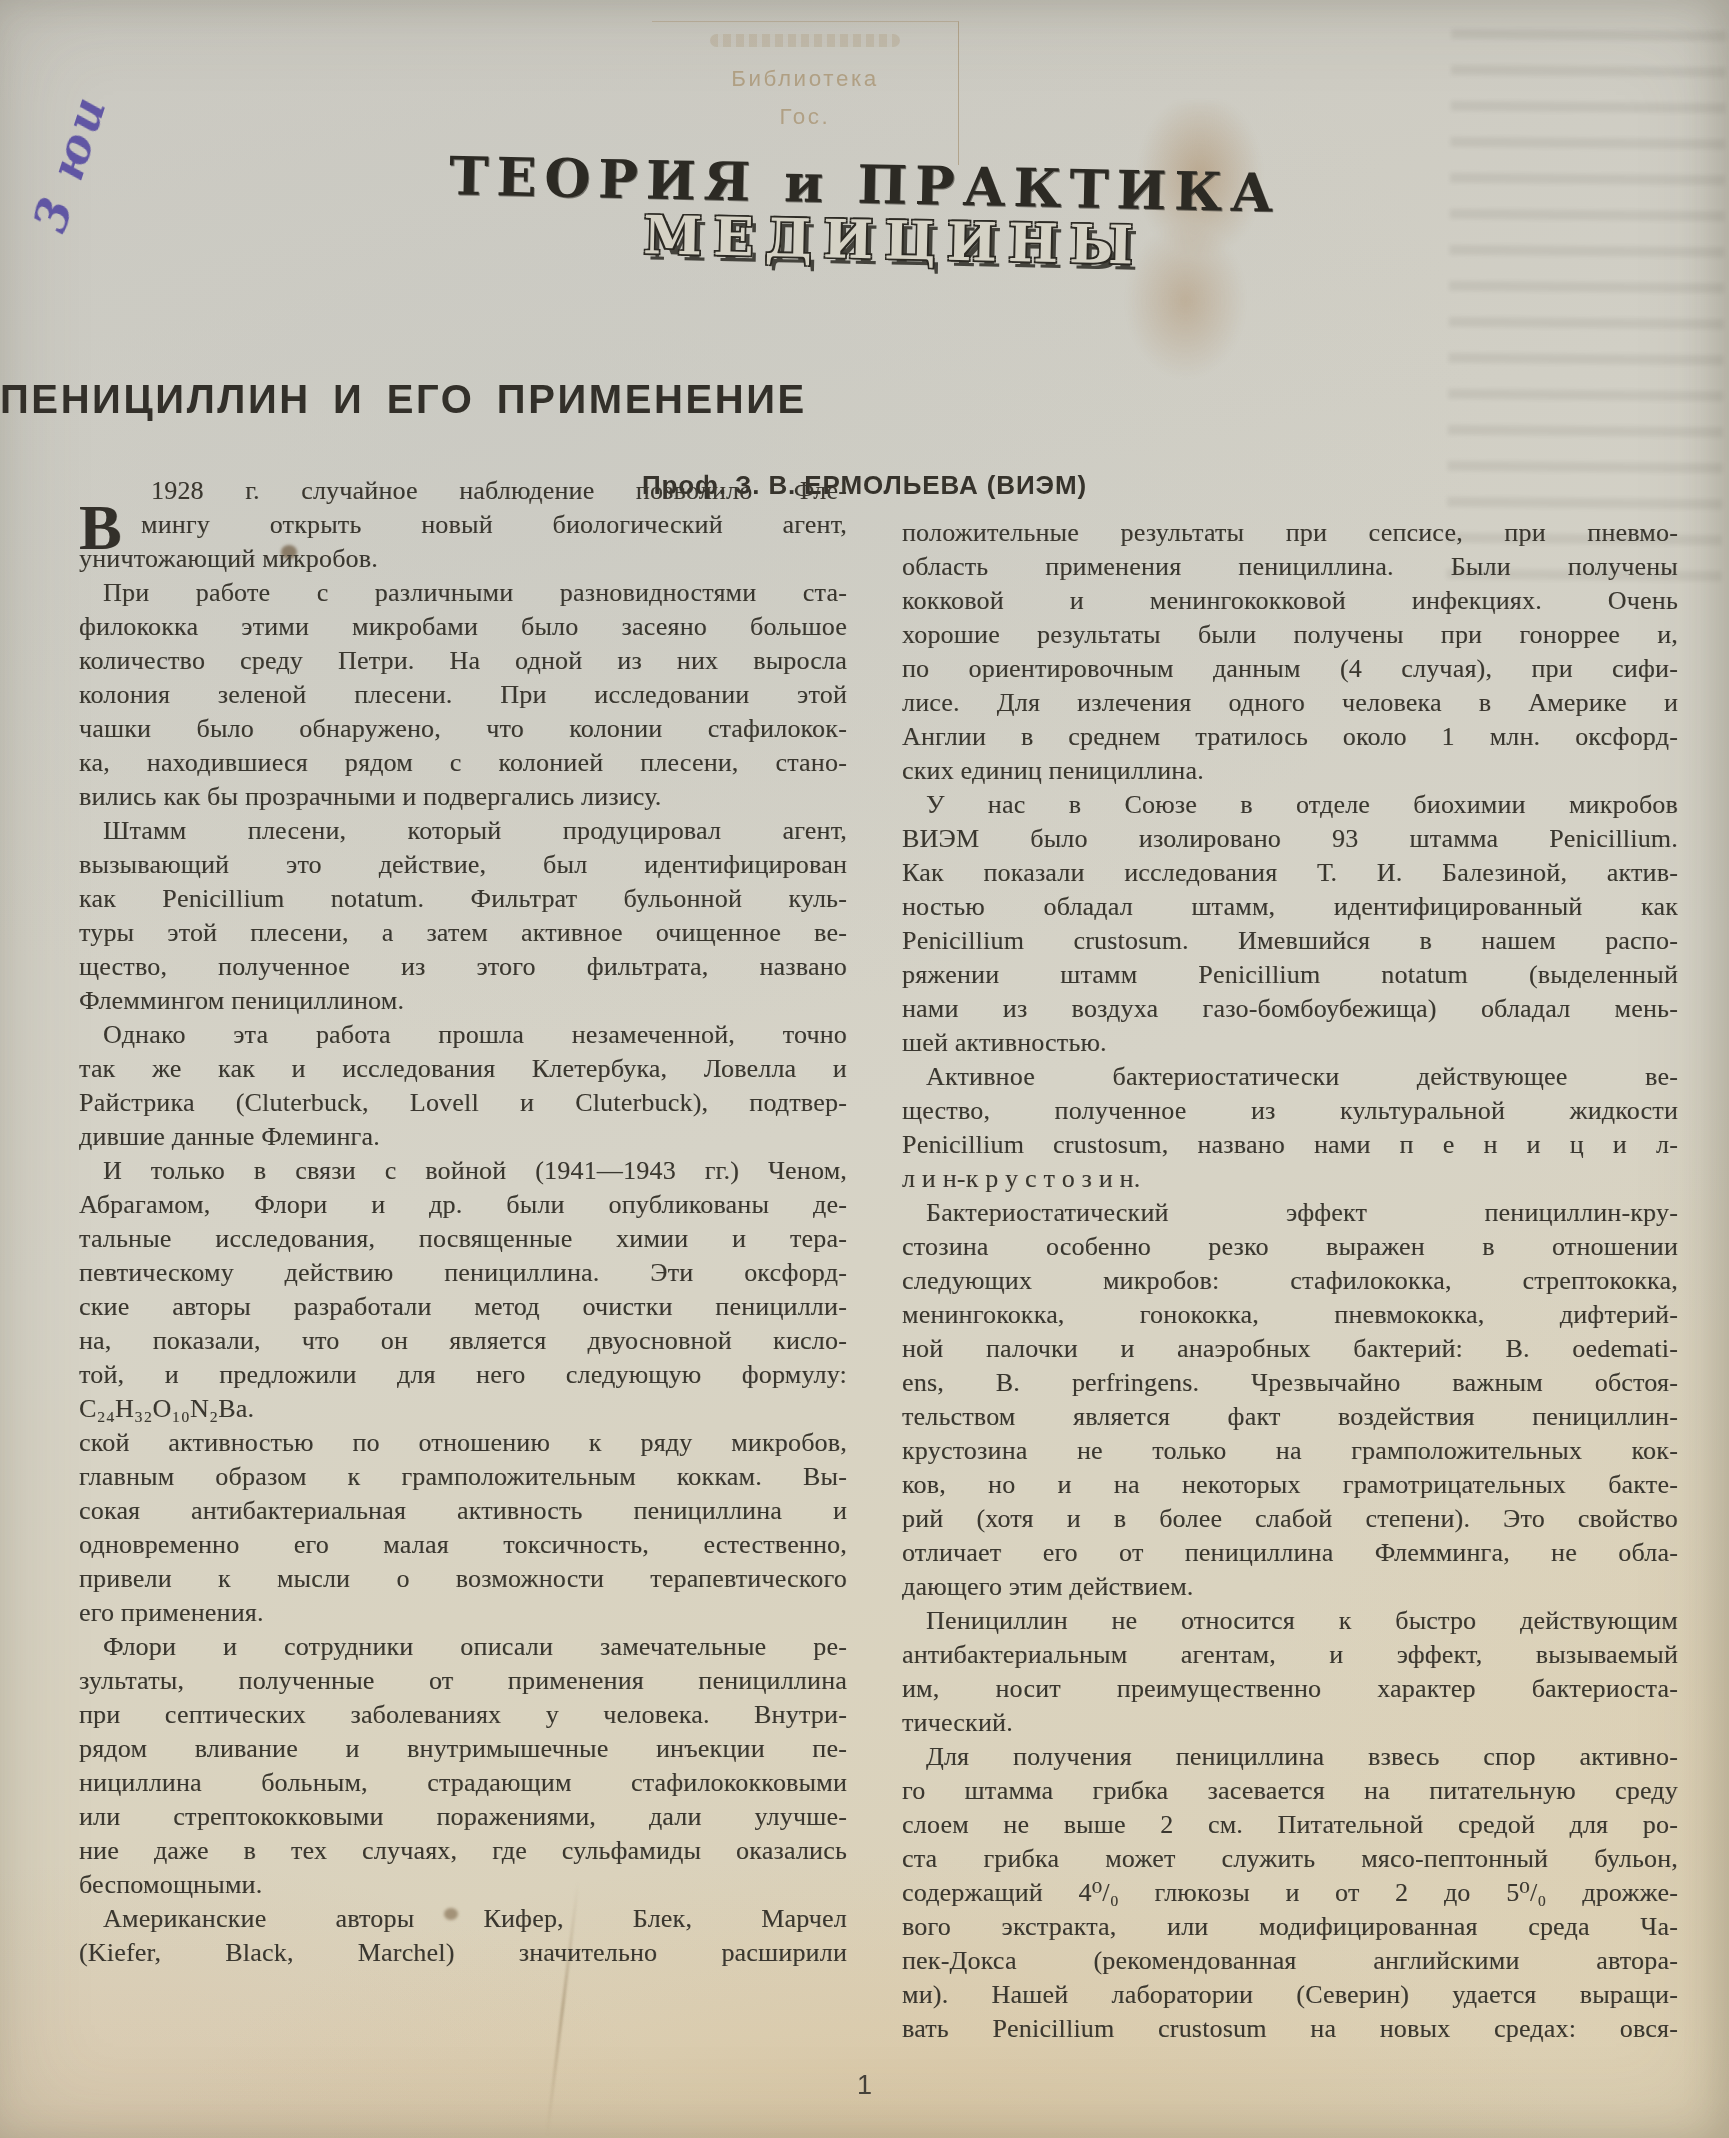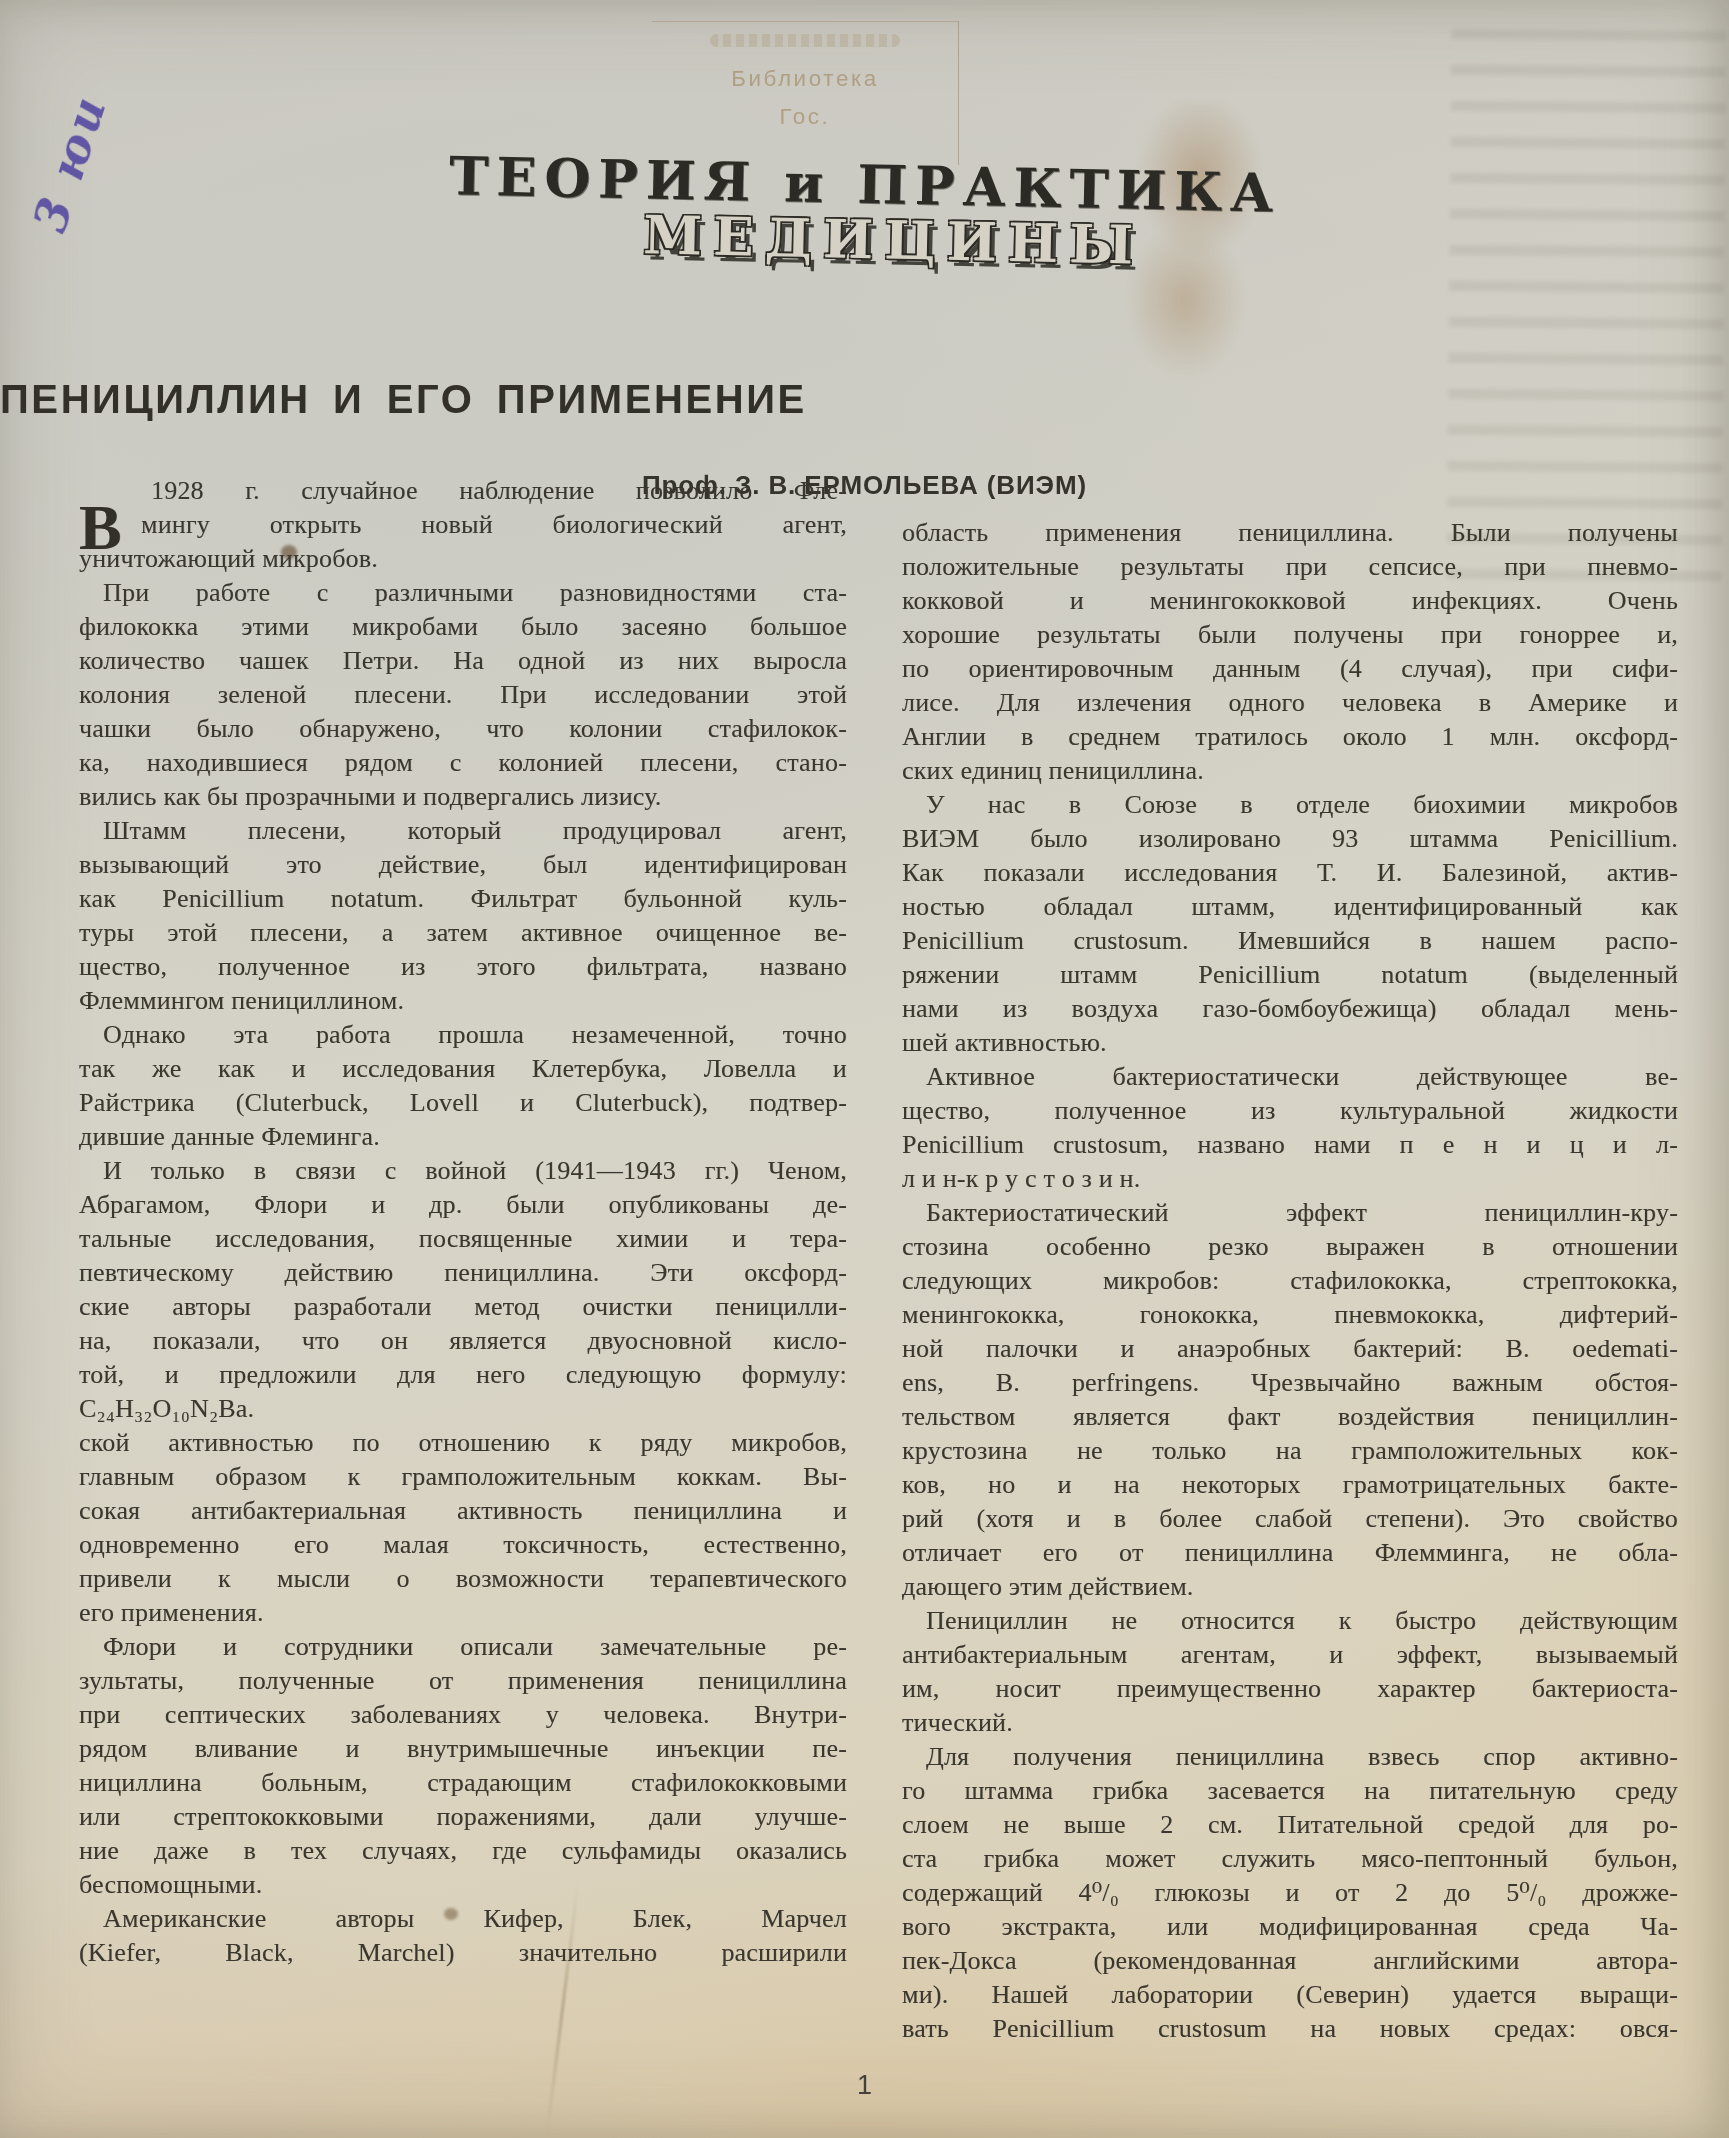--- a/index.html
+++ b/index.html
@@ -139,21 +139,21 @@
   <div class="author">Проф. З. В. ЕРМОЛЬЕВА (ВИЭМ)</div>
 
   <div class="dropcap">В</div>
 
   <div class="col col-left">
       <div class="ln dc1">1928 г. случайное наблюдение позволило Фле-</div>
       <div class="ln dc2">мингу открыть новый биологический агент,</div>
       <div class="ln end">уничтожающий микробов.</div>
       <div class="ln ind">При работе с различными разновидностями ста-</div>
       <div class="ln">филококка этими микробами было засеяно большое</div>
-      <div class="ln">количество чашек Петри. На одной из них выросла</div>
+      <div class="ln">количество среду Петри. На одной из них выросла</div>
       <div class="ln">колония зеленой плесени. При исследовании этой</div>
       <div class="ln">чашки было обнаружено, что колонии стафилокок-</div>
       <div class="ln">ка, находившиеся рядом с колонией плесени, стано-</div>
       <div class="ln end">вились как бы прозрачными и подвергались лизису.</div>
       <div class="ln ind">Штамм плесени, который продуцировал агент,</div>
       <div class="ln">вызывающий это действие, был идентифицирован</div>
       <div class="ln">как Penicillium notatum. Фильтрат бульонной куль-</div>
       <div class="ln">туры этой плесени, а затем активное очищенное ве-</div>
       <div class="ln">щество, полученное из этого фильтрата, названо</div>
       <div class="ln end">Флеммингом пенициллином.</div>
@@ -180,22 +180,22 @@
       <div class="ln">при септических заболеваниях у человека. Внутри-</div>
       <div class="ln">рядом вливание и внутримышечные инъекции пе-</div>
       <div class="ln">нициллина больным, страдающим стафилококковыми</div>
       <div class="ln">или стрептококковыми поражениями, дали улучше-</div>
       <div class="ln">ние даже в тех случаях, где сульфамиды оказались</div>
       <div class="ln end">беспомощными.</div>
       <div class="ln ind">Американские авторы Кифер, Блек, Марчел</div>
       <div class="ln">(Kiefer, Black, Marchel) значительно расширили</div>
     </div>
   <div class="col col-right">
+      <div class="ln">положительные результаты при сепсисе, при пневмо-</div>
       <div class="ln">область применения пенициллина. Были получены</div>
-      <div class="ln">положительные результаты при сепсисе, при пневмо-</div>
       <div class="ln">кокковой и менингококковой инфекциях. Очень</div>
       <div class="ln">хорошие результаты были получены при гоноррее и,</div>
       <div class="ln">по ориентировочным данным (4 случая), при сифи-</div>
       <div class="ln">лисе. Для излечения одного человека в Америке и</div>
       <div class="ln">Англии в среднем тратилось около 1 млн. оксфорд-</div>
       <div class="ln end">ских единиц пенициллина.</div>
       <div class="ln ind">У нас в Союзе в отделе биохимии микробов</div>
       <div class="ln">ВИЭМ было изолировано 93 штамма Penicillium.</div>
       <div class="ln">Как показали исследования Т. И. Балезиной, актив-</div>
       <div class="ln">ностью обладал штамм, идентифицированный как</div>

